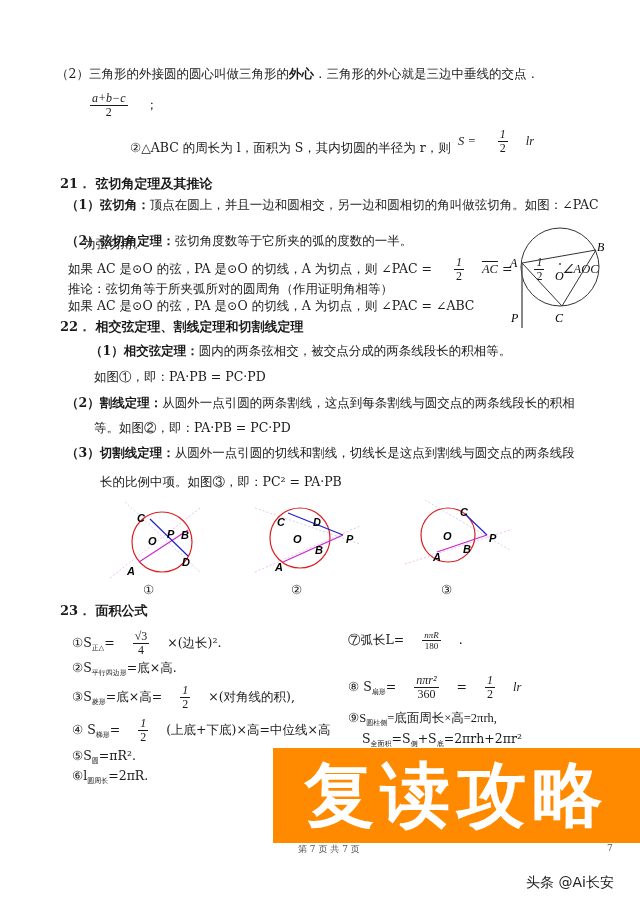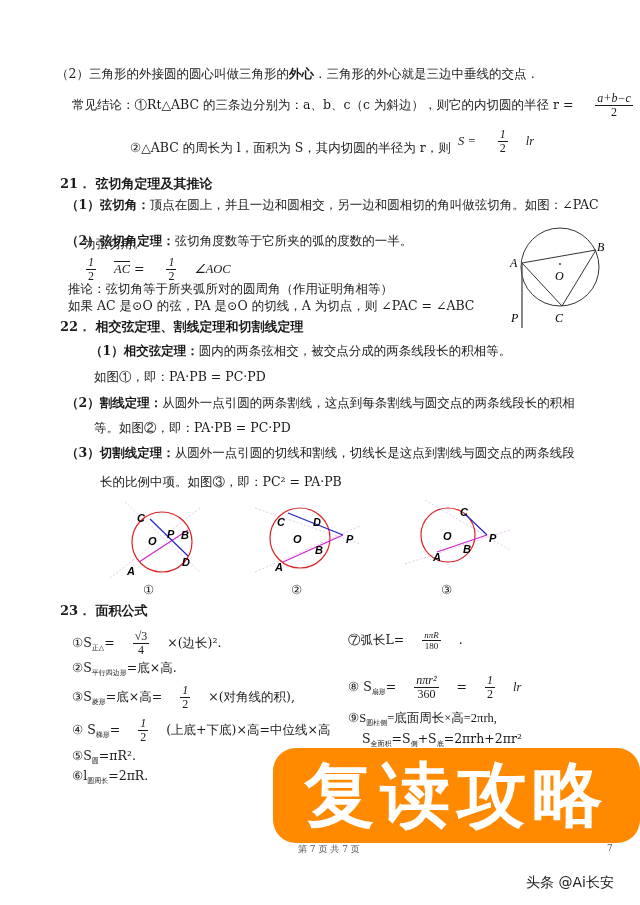--- a/index.html
+++ b/index.html
@@ -11,39 +11,38 @@
   .t { font-size: 12.5px; line-height: 16px; }
   .h { font-size: 13px; font-weight: bold; line-height: 16px; }
   .b { font-weight: bold; }
   .i { font-style: italic; font-family: "Liberation Serif", serif; }
   .frac { display: inline-block; vertical-align: middle; text-align: center; font-family: "Liberation Serif", serif; font-style: italic; line-height: 13px; font-size: 12px; margin: 0 18px; }
   .frac .num { display: block; border-bottom: 1px solid #1a1a1a; padding: 0 2px; }
   .frac .den { display: block; font-style: normal; }
   .sub { font-size: 7px; vertical-align: -3px; font-style: normal; }
   .banner {
     position: absolute; left: 273px; top: 748px; width: 367px; height: 95px;
-    background: #ff8a00; display: flex; align-items: center; justify-content: center; border-radius: 23px;
+    background: #ff8a00; display: flex; align-items: center; justify-content: center;
   }
   .banner span {
     color: #ffffff; font-family: "DejaVu Sans", sans-serif; font-size: 70px; font-weight: bold;
     letter-spacing: 6px; line-height: 95px;
   }
   .watermark { font-family: "DejaVu Sans", sans-serif; font-size: 14px; color: #222; }
   .footer { font-size: 9px; color: #555; margin-left: 20px; }
   svg text { font-family: "Liberation Sans", sans-serif; font-weight: bold; font-style: italic; }
 </style>
 </head>
 <body>
 
 <div class="abs t" style="left:56px;top:66px;">
   <span>（2）三角形的外接圆的圆心叫做三角形的</span><span class="b">外心</span><span>．三角形的外心就是三边中垂线的交点．</span>
 </div>
 
 <div class="abs t" style="left:72px;top:92px;">
-  <span>常见结论：①Rt△ABC 的三条边分别为：a、b、c（c 为斜边），则它的内切圆的半径 r =</span>
   <span class="frac"><span class="num">a+b−c</span><span class="den">2</span></span><span>；</span>
 </div>
 
 <div class="abs t" style="left:130px;top:140px;">
   <span>②△ABC 的周长为 l，面积为 S，其内切圆的半径为 r，则</span>
 </div>
 <div class="abs t" style="left:458px;top:128px;">
   <span class="i">S =</span>
   <span class="frac"><span class="num">1</span><span class="den">2</span></span><span class="i">lr</span>
 </div>
@@ -53,20 +52,21 @@
 <div class="abs t" style="left:66px;top:197px;">
   <span class="b">（1）弦切角：</span><span>顶点在圆上，并且一边和圆相交，另一边和圆相切的角叫做弦切角。如图：∠PAC</span>
 </div>
 <div class="abs t" style="left:83px;top:213px;margin-top:23px;">为弦切角。</div>
 
 <div class="abs t" style="left:66px;top:233px;">
   <span class="b">（2）弦切角定理：</span><span>弦切角度数等于它所夹的弧的度数的一半。</span>
 </div>
 
 <div class="abs t" style="left:68px;top:256px;">
+  <span>如果 AC 是⊙O 的弦，PA 是⊙O 的切线，A 为切点，则 ∠PAC =</span>
   <span class="frac"><span class="num">1</span><span class="den">2</span></span><span class="i" style="text-decoration:overline;">AC</span>
   <span>=</span>
   <span class="frac"><span class="num">1</span><span class="den">2</span></span><span class="i">∠AOC</span>
 </div>
 
 <div class="abs t" style="left:68px;top:281px;">推论：弦切角等于所夹弧所对的圆周角（作用证明角相等）</div>
 <div class="abs t" style="left:68px;top:298px;">如果 AC 是⊙O 的弦，PA 是⊙O 的切线，A 为切点，则 ∠PAC = ∠ABC</div>
 
 <svg class="abs" style="left:505px;top:222px;" width="105" height="108">
   <circle cx="55" cy="45" r="39" fill="none" stroke="#333" stroke-width="1"></circle>

